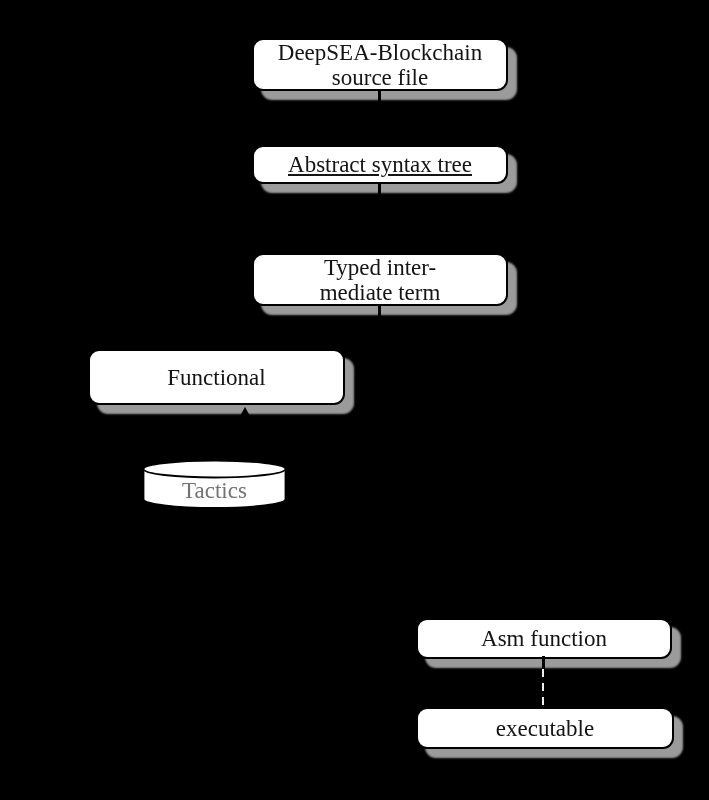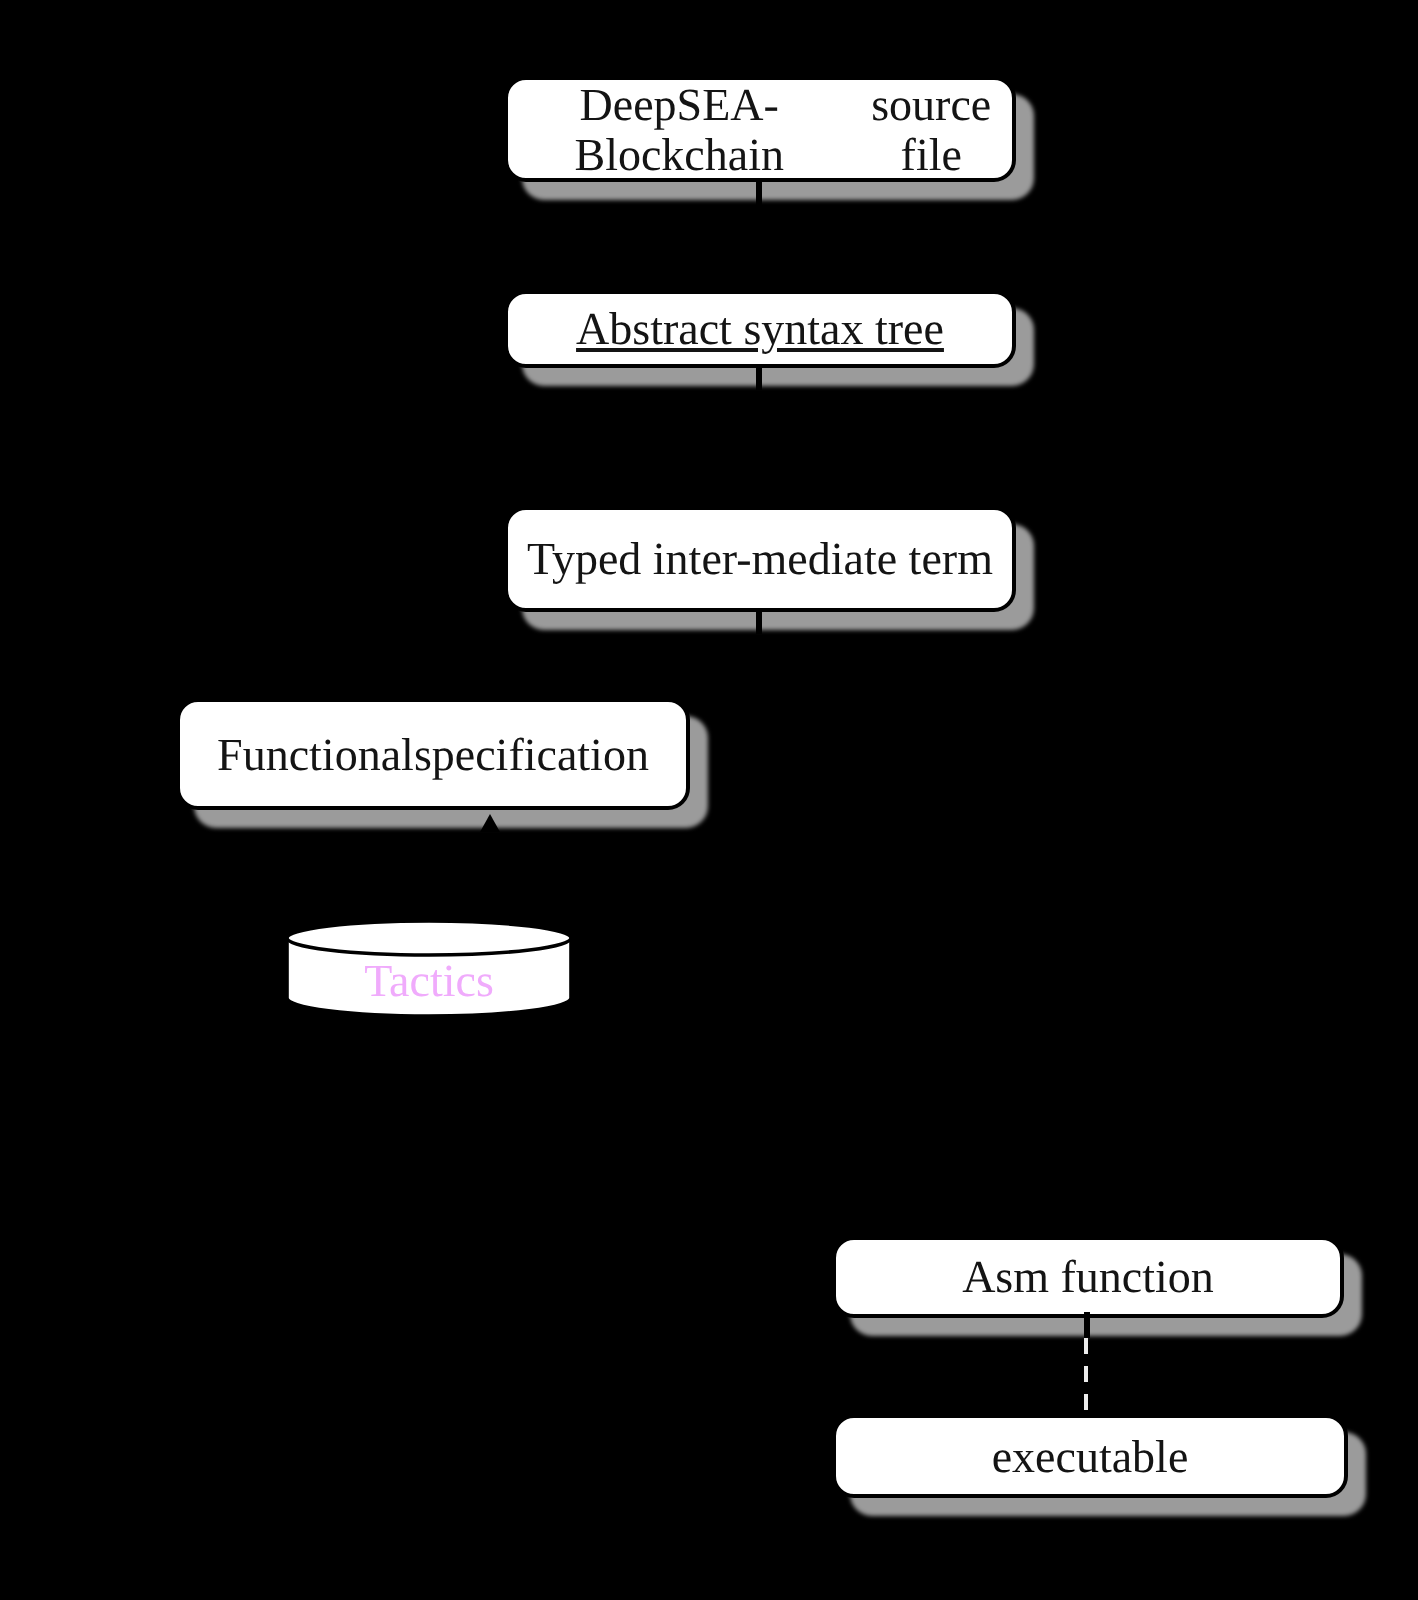--- a/index.html
+++ b/index.html
@@ -15,21 +15,21 @@
     position: absolute;
     box-sizing: border-box;
     background: #ffffff;
     border: 2px solid #000000;
     border-radius: 11px;
     box-shadow: 9px 9px 2px #9b9b9b;
     color: #141414;
     font-size: 23px;
     line-height: 25px;
     display: flex;
-    flex-direction: row;
+    flex-direction: column;
     justify-content: center;
     align-items: center;
     text-align: center;
   }
   #n-source   { left: 252px; top:  38px; width: 256px; height: 53px; }
   #n-ast      { left: 252px; top: 145px; width: 256px; height: 39px; text-decoration: underline; }
   #n-typed    { left: 252px; top: 253px; width: 256px; height: 53px; }
   #n-funcspec { left:  88px; top: 349px; width: 257px; height: 56px; }
   #n-minic    { left: 416px; top: 432px; width: 256px; height: 42px; }
   #n-asm      { left: 416px; top: 618px; width: 256px; height: 41px; }
@@ -63,21 +63,21 @@
     background: repeating-linear-gradient(
       to bottom, #ededed 0px, #ededed 8px, transparent 8px, transparent 14px);
   }
 
   .cylinder-wrap { position: absolute; left: 142px; top: 459px; width: 145px; height: 51px; }
   .cylinder-wrap svg { display: block; }
   .cylinder-label {
     position: absolute;
     left: 0; top: 17px;
     width: 145px; height: 30px;
-    color: #f0abfc;
+    color: #737373;
     font-size: 23px;
     line-height: 30px;
     text-align: center;
   }
 </style>
 </head>
 <body>
 
 <div class="canvas">
 
@@ -93,21 +93,20 @@
   <div class="stub" id="stub-ast"></div>
 
   <div class="node" id="n-typed">
     <div>Typed inter-</div>
     <div>mediate term</div>
   </div>
   <div class="stub" id="stub-typed"></div>
 
   <div class="node" id="n-funcspec">
     <div>Functional</div>
-    <div>specification</div>
   </div>
   <div class="arrowhead-up"></div>
 
   <div class="cylinder-wrap">
     <svg width="145" height="51" viewBox="0 0 145 51">
       <path d="M 1.5 10 L 1.5 40 A 71 9 0 0 0 143.5 40 L 143.5 10" fill="#ffffff" stroke="#000000" stroke-width="1.8"></path>
       <ellipse cx="72.5" cy="10" rx="71" ry="8.5" fill="#ffffff" stroke="#000000" stroke-width="1.8"></ellipse>
     </svg>
     <div class="cylinder-label">Tactics</div>
   </div>

